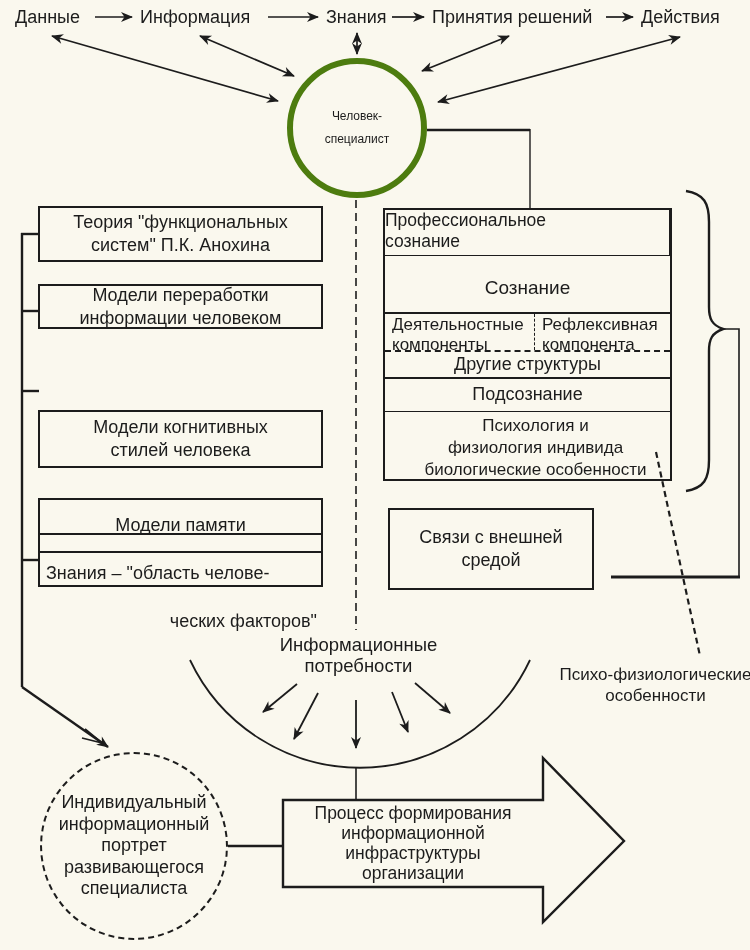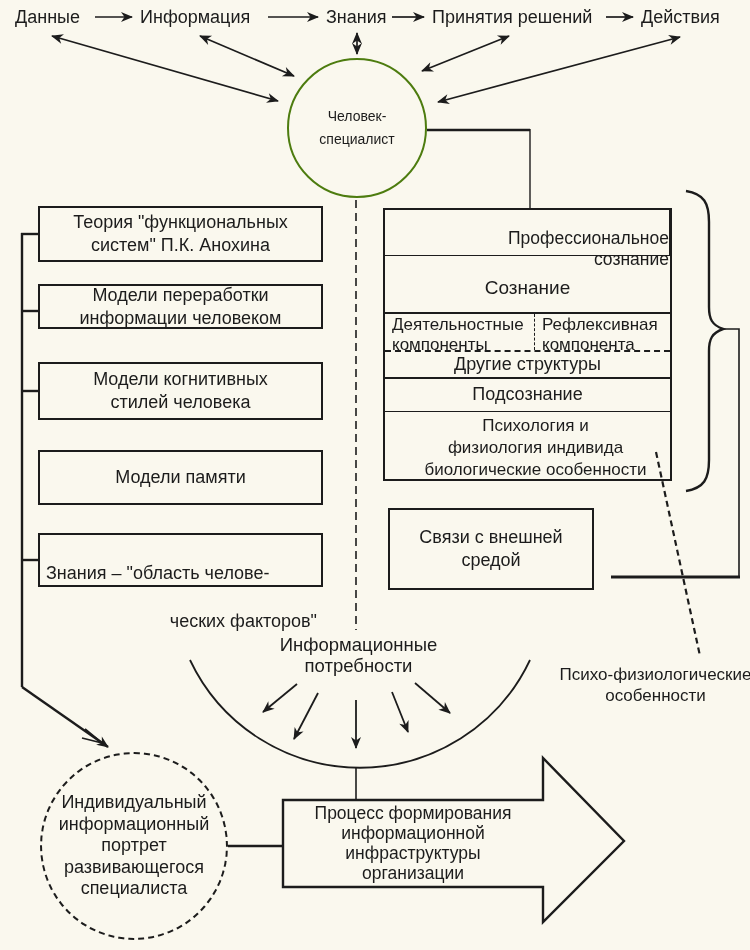--- a/index.html
+++ b/index.html
@@ -9,33 +9,33 @@
     font-family:"Liberation Sans",sans-serif;
   }
   svg{position:absolute;left:0;top:0;z-index:1;}
   .lbl{position:absolute;z-index:2;white-space:nowrap;font-size:18px;line-height:22px;}
   .pre{white-space:pre-line;}
   .box{
     position:absolute;z-index:2;border:2.4px solid #1c1c1c;box-sizing:border-box;
     display:flex;align-items:center;justify-content:center;
     text-align:center;font-size:18px;line-height:23px;white-space:pre-line;
   }
-  .thinb{border-width:2px;}
+  .thinb{border-width:2px;margin-top:48px;}
   .ellipse{
-    position:absolute;z-index:2;border:2px solid #4d7c0f;border-radius:50%;
+    position:absolute;z-index:2;border:6px solid #4d7c0f;border-radius:50%;
     display:flex;align-items:center;justify-content:center;text-align:center;
-    box-sizing:border-box;font-size:14px;line-height:23px;white-space:pre-line;
+    box-sizing:border-box;font-size:12px;line-height:23px;white-space:pre-line;
   }
   .dashed-circle{border:2.2px dashed #1c1c1c;font-size:18px;line-height:21.5px;}
   
   #mind-panel{position:absolute;left:383px;top:208px;width:289px;height:273px;
     border:2px solid #1c1c1c;z-index:2;box-sizing:border-box;}
   #mind-panel .row{position:absolute;left:0;width:100%;box-sizing:border-box;}
   #prof-box{top:0;width:230px;height:46px;border-right:1.6px solid #1c1c1c;border-bottom:1.6px solid #1c1c1c;
-    text-align:right;font-size:17.5px;line-height:21px;padding-top:18px;white-space:pre-line;}
+    text-align:left;font-size:17.5px;line-height:21px;padding-top:0;white-space:pre-line;}
   #consciousness-row{top:60px;height:36px;text-align:center;font-size:19px;line-height:36px;}
   #components-row{top:102px;height:40px;border-top:2.6px solid #1c1c1c;border-bottom:2px dashed #1c1c1c;display:flex;}
   #components-row .col{box-sizing:border-box;font-size:17px;line-height:19.5px;padding:1px 12px 0 7px;white-space:pre-line;overflow:visible;}
   #comp-left{width:150px;border-right:1.6px dashed #1c1c1c;}
   #comp-right{flex:1;}
   #other-row{top:142px;height:27px;border-bottom:2.6px solid #1c1c1c;text-align:center;font-size:18px;line-height:25px;}
   #subcon-row{top:169px;height:33px;border-bottom:1.8px solid #1c1c1c;text-align:center;font-size:18px;line-height:31px;}
   #psych-row{top:202px;height:71px;text-align:center;font-size:17px;line-height:22px;padding-top:3px;white-space:pre-line;margin-left:8px;}
   
   .kbox{left:38px;width:285px;}

